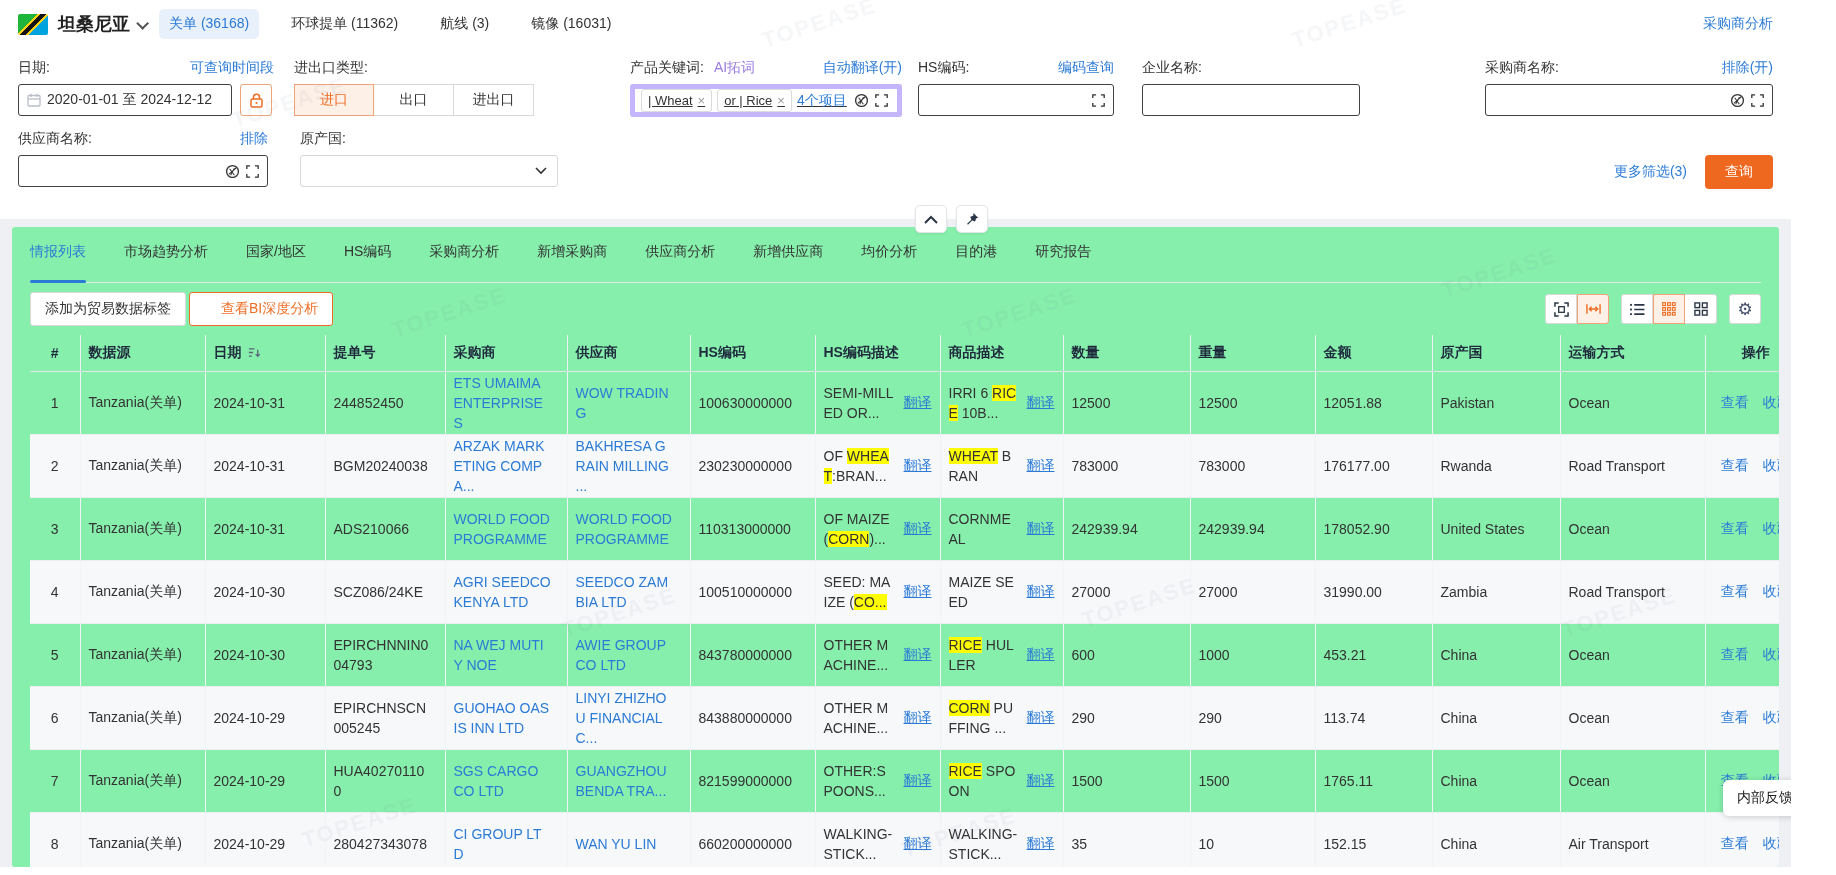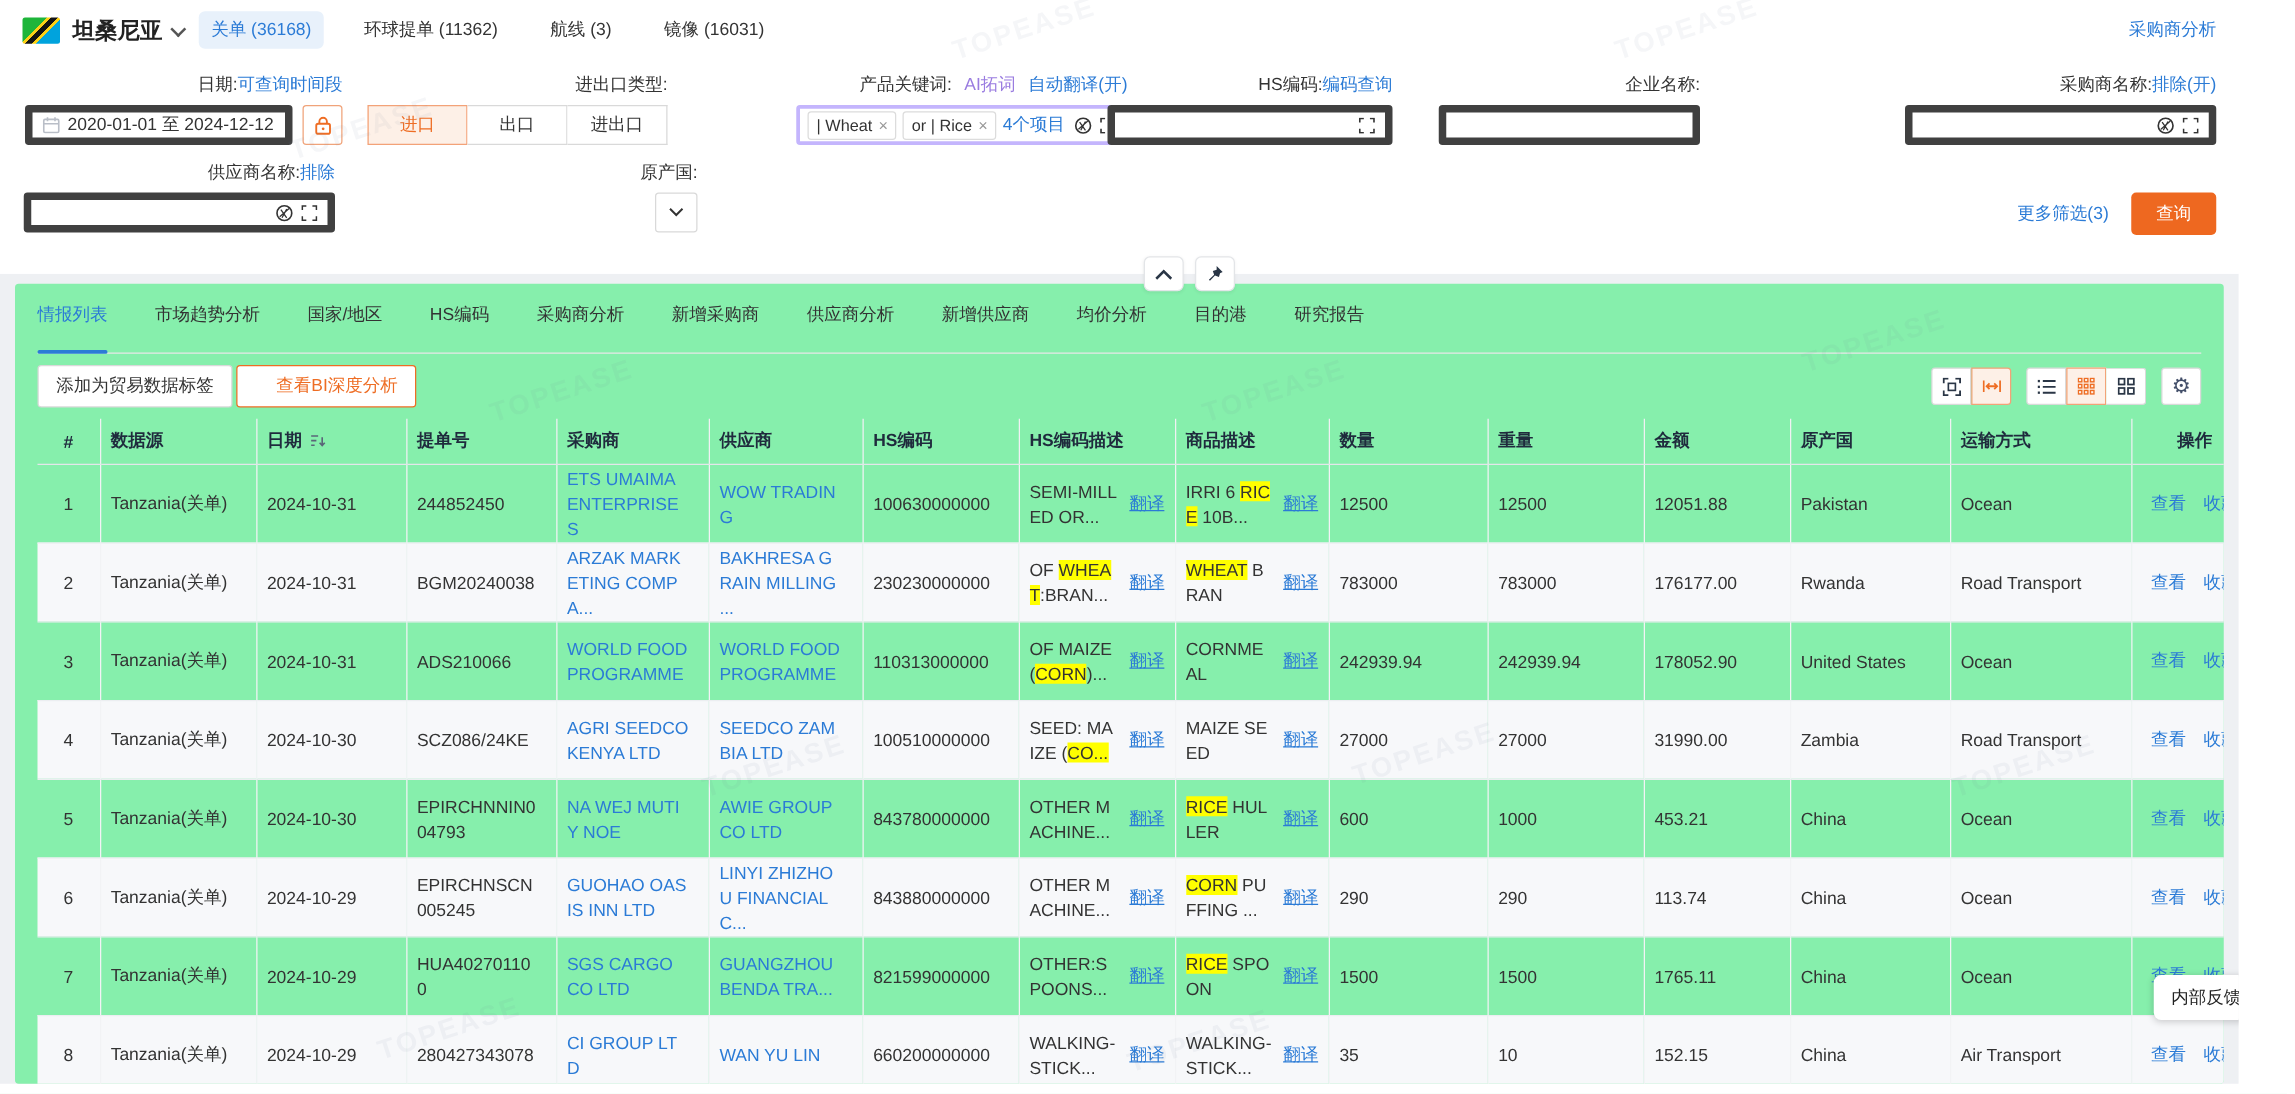--- a/index.html
+++ b/index.html
@@ -18,32 +18,32 @@
   .country { font-size:18px; font-weight:bold; color:#222; }
   .chev { display:inline-block; margin-left:6px; width:9px; height:9px; border-right:2px solid #555; border-bottom:2px solid #555; transform:rotate(45deg) translateY(-3px); }
   .htabs { display:flex; align-items:center; margin-left:14px; gap:22px; }
   .htab { color:#333; padding:6px 10px; border-radius:5px; cursor:pointer; white-space:nowrap; }
   .htab.active { background:#e8f1fb; color:#2b7bd6; }
   .topbar-right { margin-left:auto; font-size:14px; }
 
   
   .filters { background:#fff; padding:8px 18px 0 18px; height:171px; position:relative; }
   .frow { display:flex; align-items:flex-start; }
-  .fgroup { display:flex; flex-direction:column;align-items:flex-end; }
+  .fgroup { display:flex; flex-direction:column; }
   .flabel-row { display:flex; justify-content:space-between; align-items:center; height:24px; margin-bottom:4px; font-size:14px; color:#333; }
   .flabel-row .lnk { font-size:14px; }
-  .inputbox { height:32px; border:6px solid #404040; border-radius:3px; background:#fff; display:flex; align-items:center; padding:0 8px; gap:6px; }
+  .inputbox { height:32px; border:1px solid #404040; border-radius:3px; background:#fff; display:flex; align-items:center; padding:0 8px; gap:6px; }
   .inputbox input { border:none; outline:none; flex:1; min-width:0; font-size:14px; font-family:inherit; background:transparent; }
   .icon-right { margin-left:auto; display:flex; align-items:center; gap:6px; }
   .lockbtn { width:32px; height:32px; border:1px solid #f0a37a; border-radius:3px; background:#fff; display:flex; align-items:center; justify-content:center; cursor:pointer; margin-left:8px; }
   .seg { display:flex; }
   .seg .segbtn { width:80px; height:32px; border:1px solid #d9d9d9; background:#fff; display:flex; align-items:center; justify-content:center; cursor:pointer; color:#333; }
   .seg .segbtn + .segbtn { border-left:none; }
   .seg .segbtn.on { background:#fdf0e7; color:#ee6d24; border:1px solid #f3a278; }
-  .chipbox { min-height:32px; border:3px solid #c4b5fd; border-radius:3px; display:flex; align-items:center; padding:0 6px; gap:5px; }
+  .chipbox { min-height:32px; border:5px solid #c4b5fd; border-radius:3px; display:flex; align-items:center; padding:0 6px; gap:5px;text-decoration:underline; }
   .chip { border:1px solid #dcdcdc; border-radius:3px; padding:3px 6px; font-size:13px; color:#333; display:flex; align-items:center; gap:5px; white-space:nowrap; background:#fff; }
   .chip .x { color:#999; cursor:pointer; font-size:13px; }
   .selectbox { height:32px; border:1px solid #d9d9d9; border-radius:3px; display:flex; align-items:center; justify-content:flex-end; padding:0 10px; cursor:pointer; background:#fff; }
   .row2-right { margin-left:auto; display:flex; align-items:center; gap:18px; margin-top:28px; }
   .search-btn { background:#ee6820; color:#fff; border:none; border-radius:4px; padding:8px 20px; font-size:14px; cursor:pointer; font-family:inherit; }
 
   .float-btns { position:absolute; left:915px; top:205px; display:flex; gap:9px; z-index:30; }
   .fbtn { width:32px; height:28px; background:#fff; border:1px solid #e3e5e8; border-radius:5px; display:flex; align-items:center; justify-content:center; cursor:pointer; box-shadow:0 1px 3px rgba(0,0,0,.06); }
 
   

